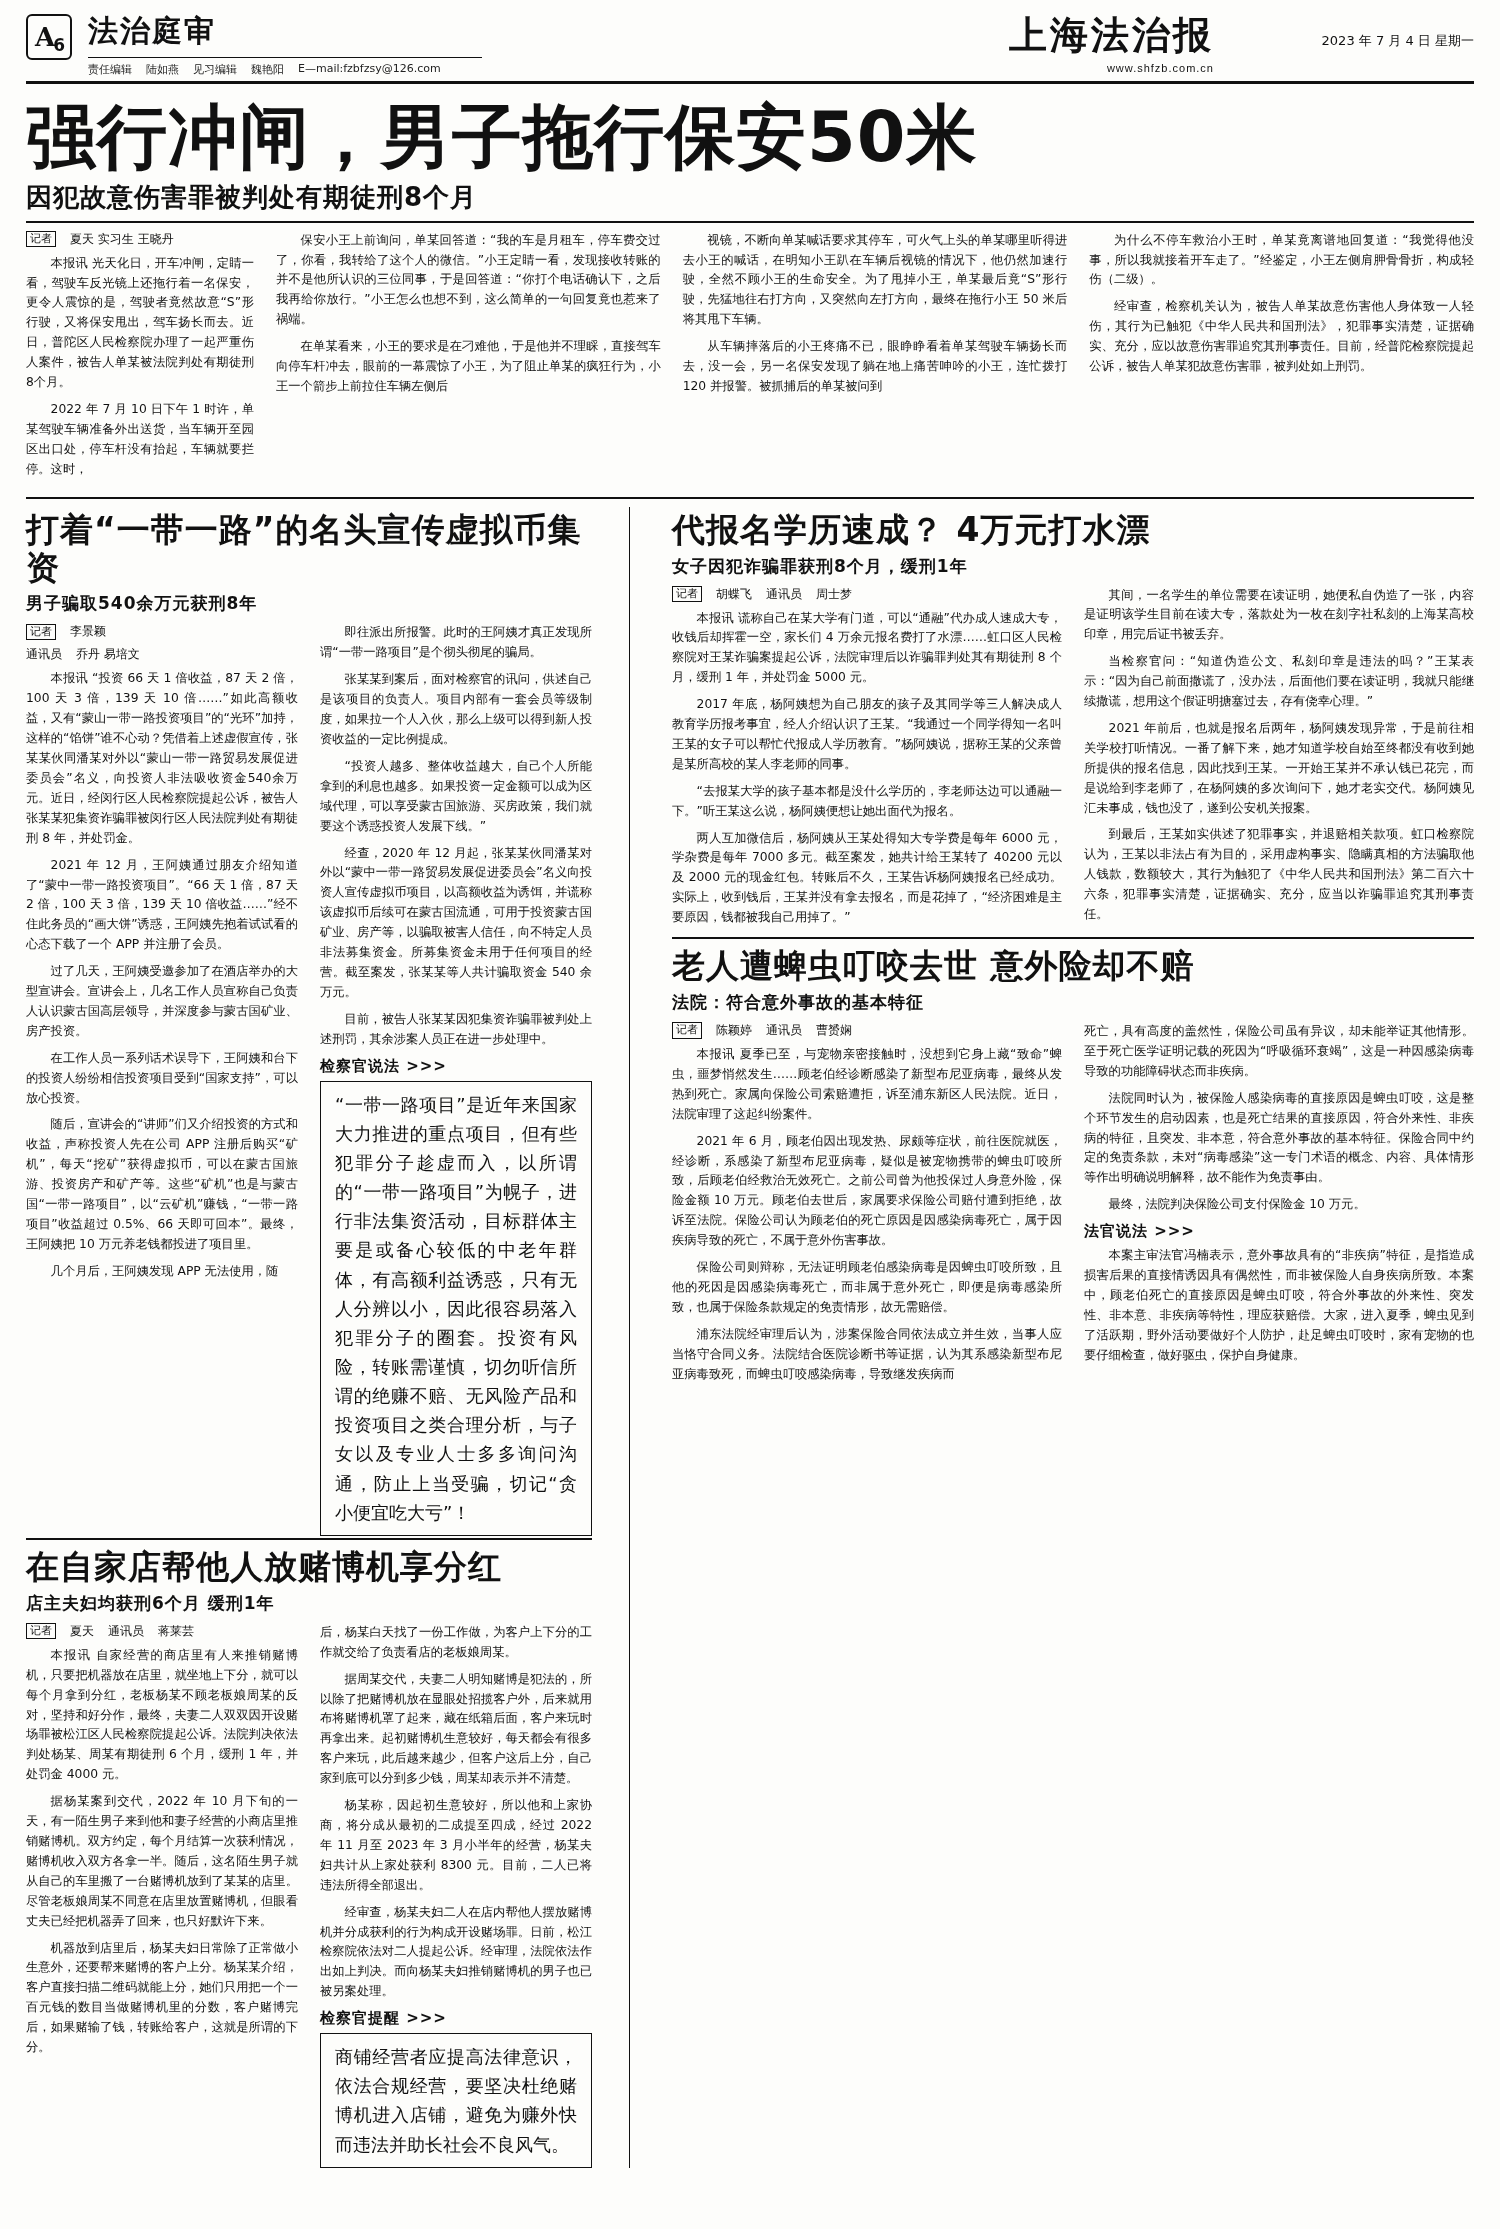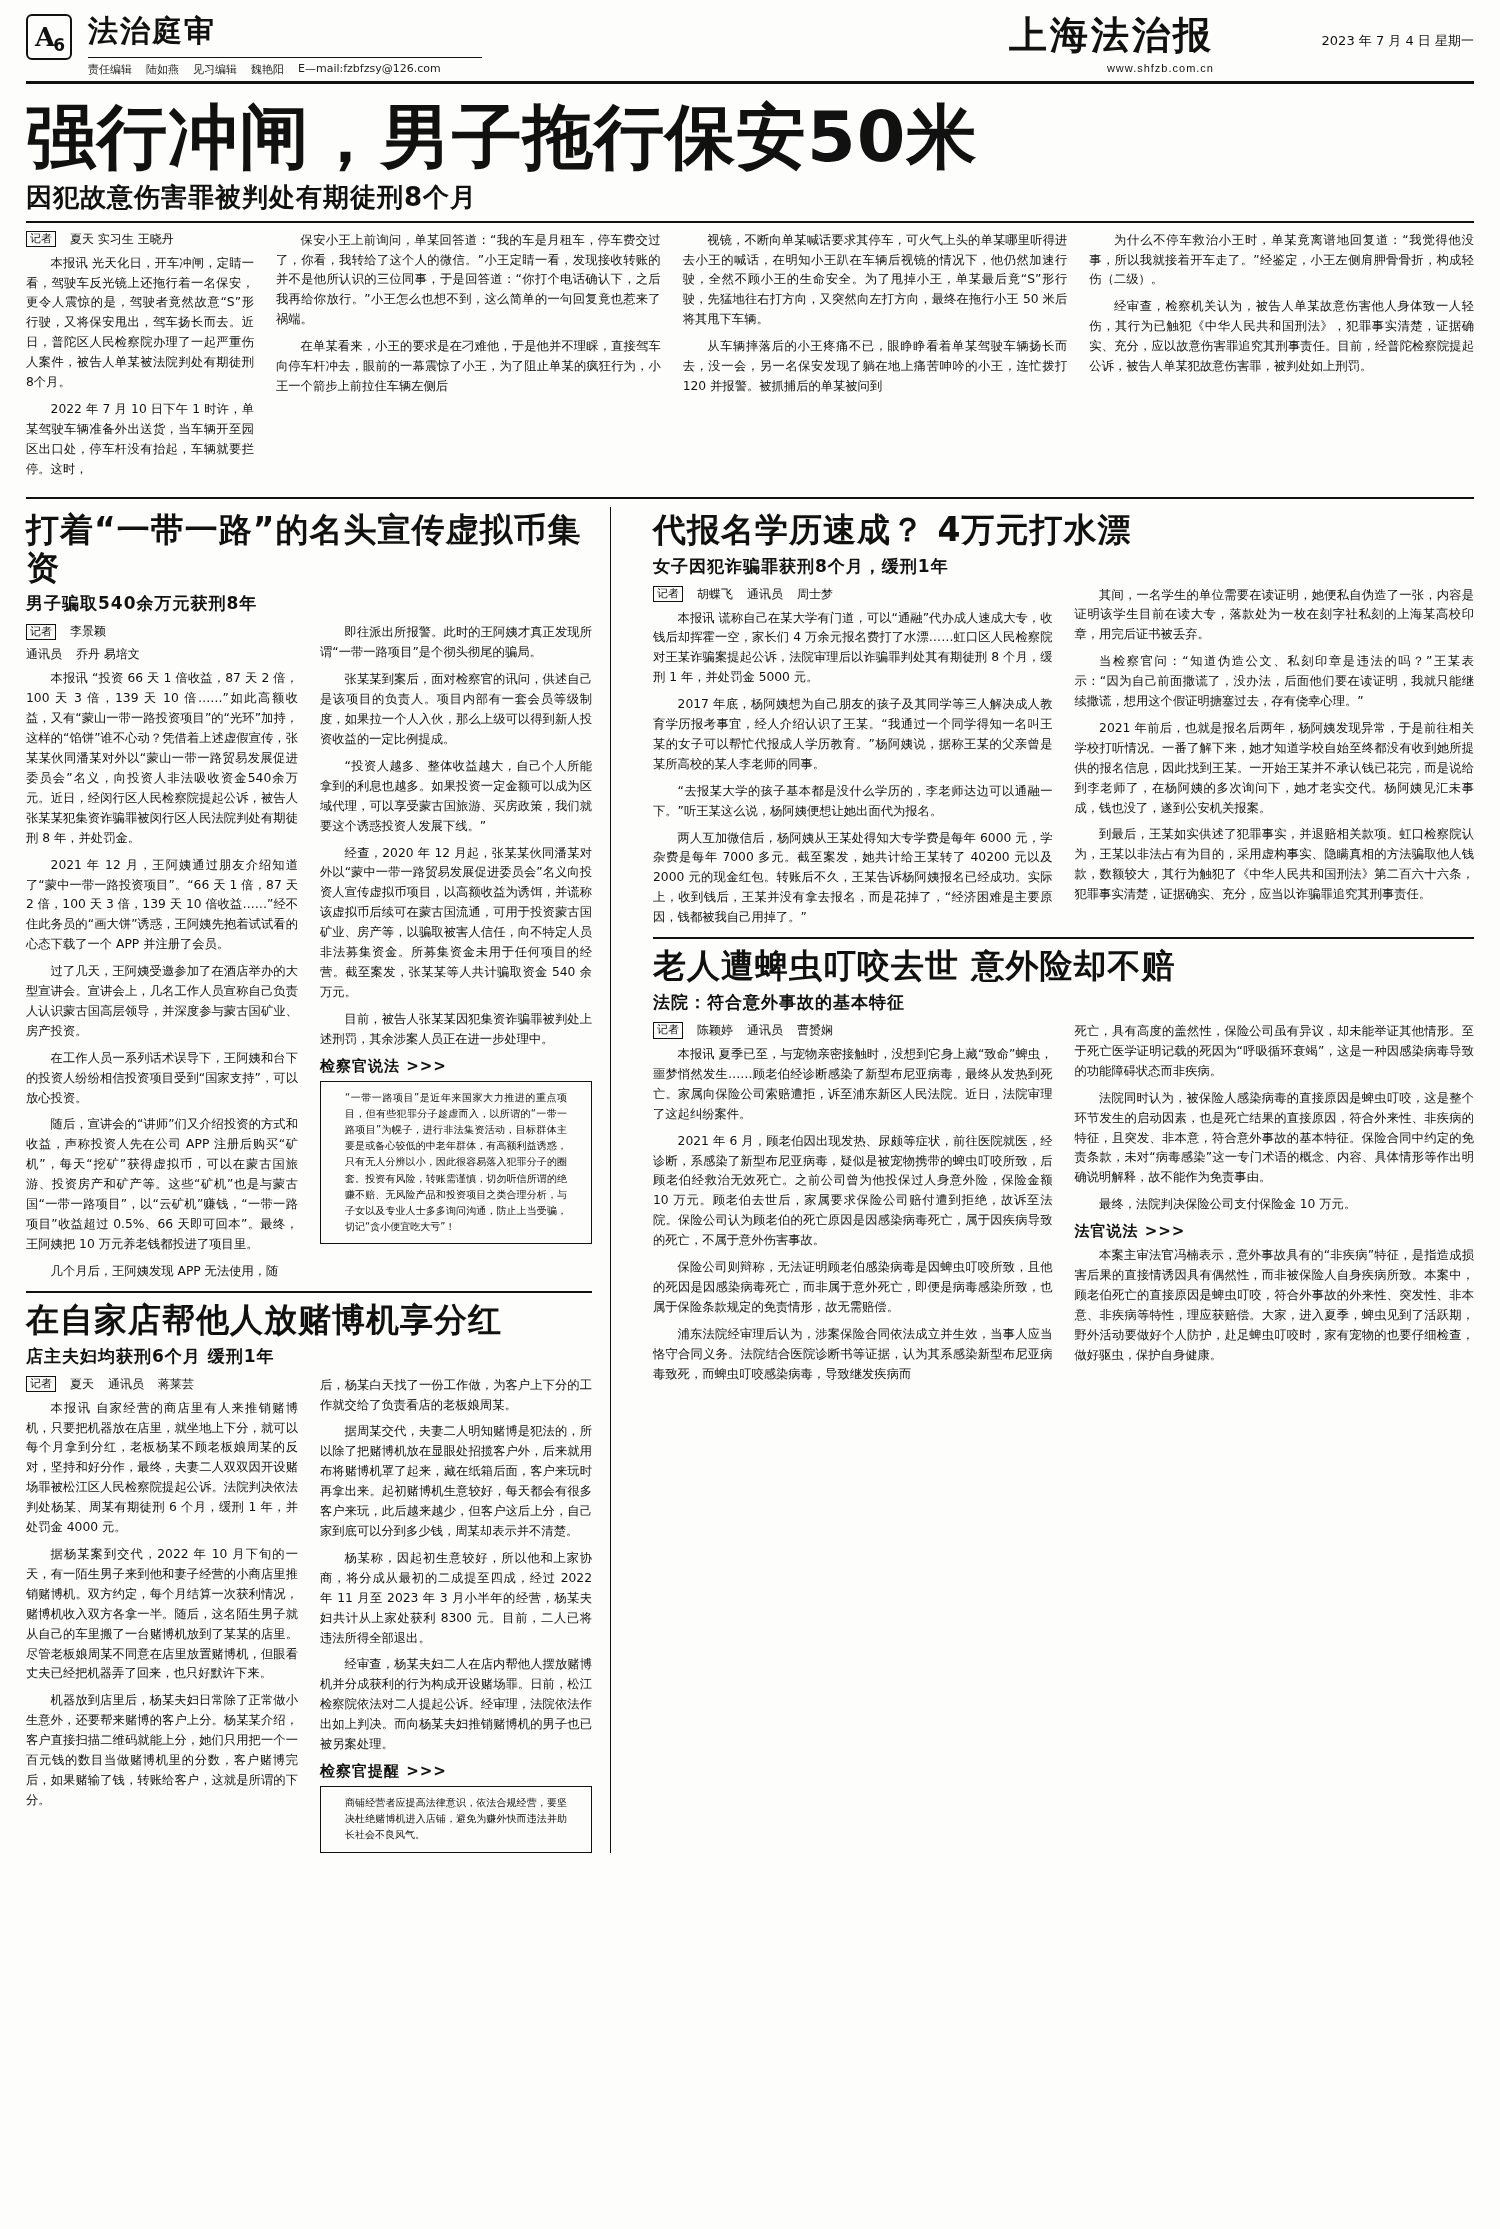--- a/index.html
+++ b/index.html
@@ -56,24 +56,24 @@
   p.bodytext.noind { text-indent:0; }
 
   .lead-block { display:flex; gap:22px; margin-bottom:10px; }
   .lead-block .c { flex:1; }
   .lead-block .c0 { flex:0 0 228px; }
 
   .sec-head { font-size:33px; font-weight:bold; letter-spacing:1px; line-height:1.15; margin:4px 0 6px 0;}
   .sec-sub { font-size:17px; font-weight:bold; margin-bottom:8px; letter-spacing:1px;}
   .note-title { font-weight:bold; font-size:15px; margin:2px 0 5px 0; letter-spacing:1px;}
   .quote-box {
-    border:1px solid #111; padding:8px 24px; font-size:10px; line-height:1.62;
+    border:1px solid #111; padding:8px 14px; font-size:18px; line-height:1.62;
     text-align:justify; margin-top:4px;
   }
-  .main-cols { display:flex; gap:18px; }
+  .main-cols { display:flex; gap:37px; }
   .col-left { flex:0 0 566px; }
   .col-right { flex:1; }
   .vrule { border-left:1px solid #111; }
 
   .halfcols { display:flex; gap:22px; }
   .halfcols > div { flex:1; }
 </style>
 </head>
 <body>
 

